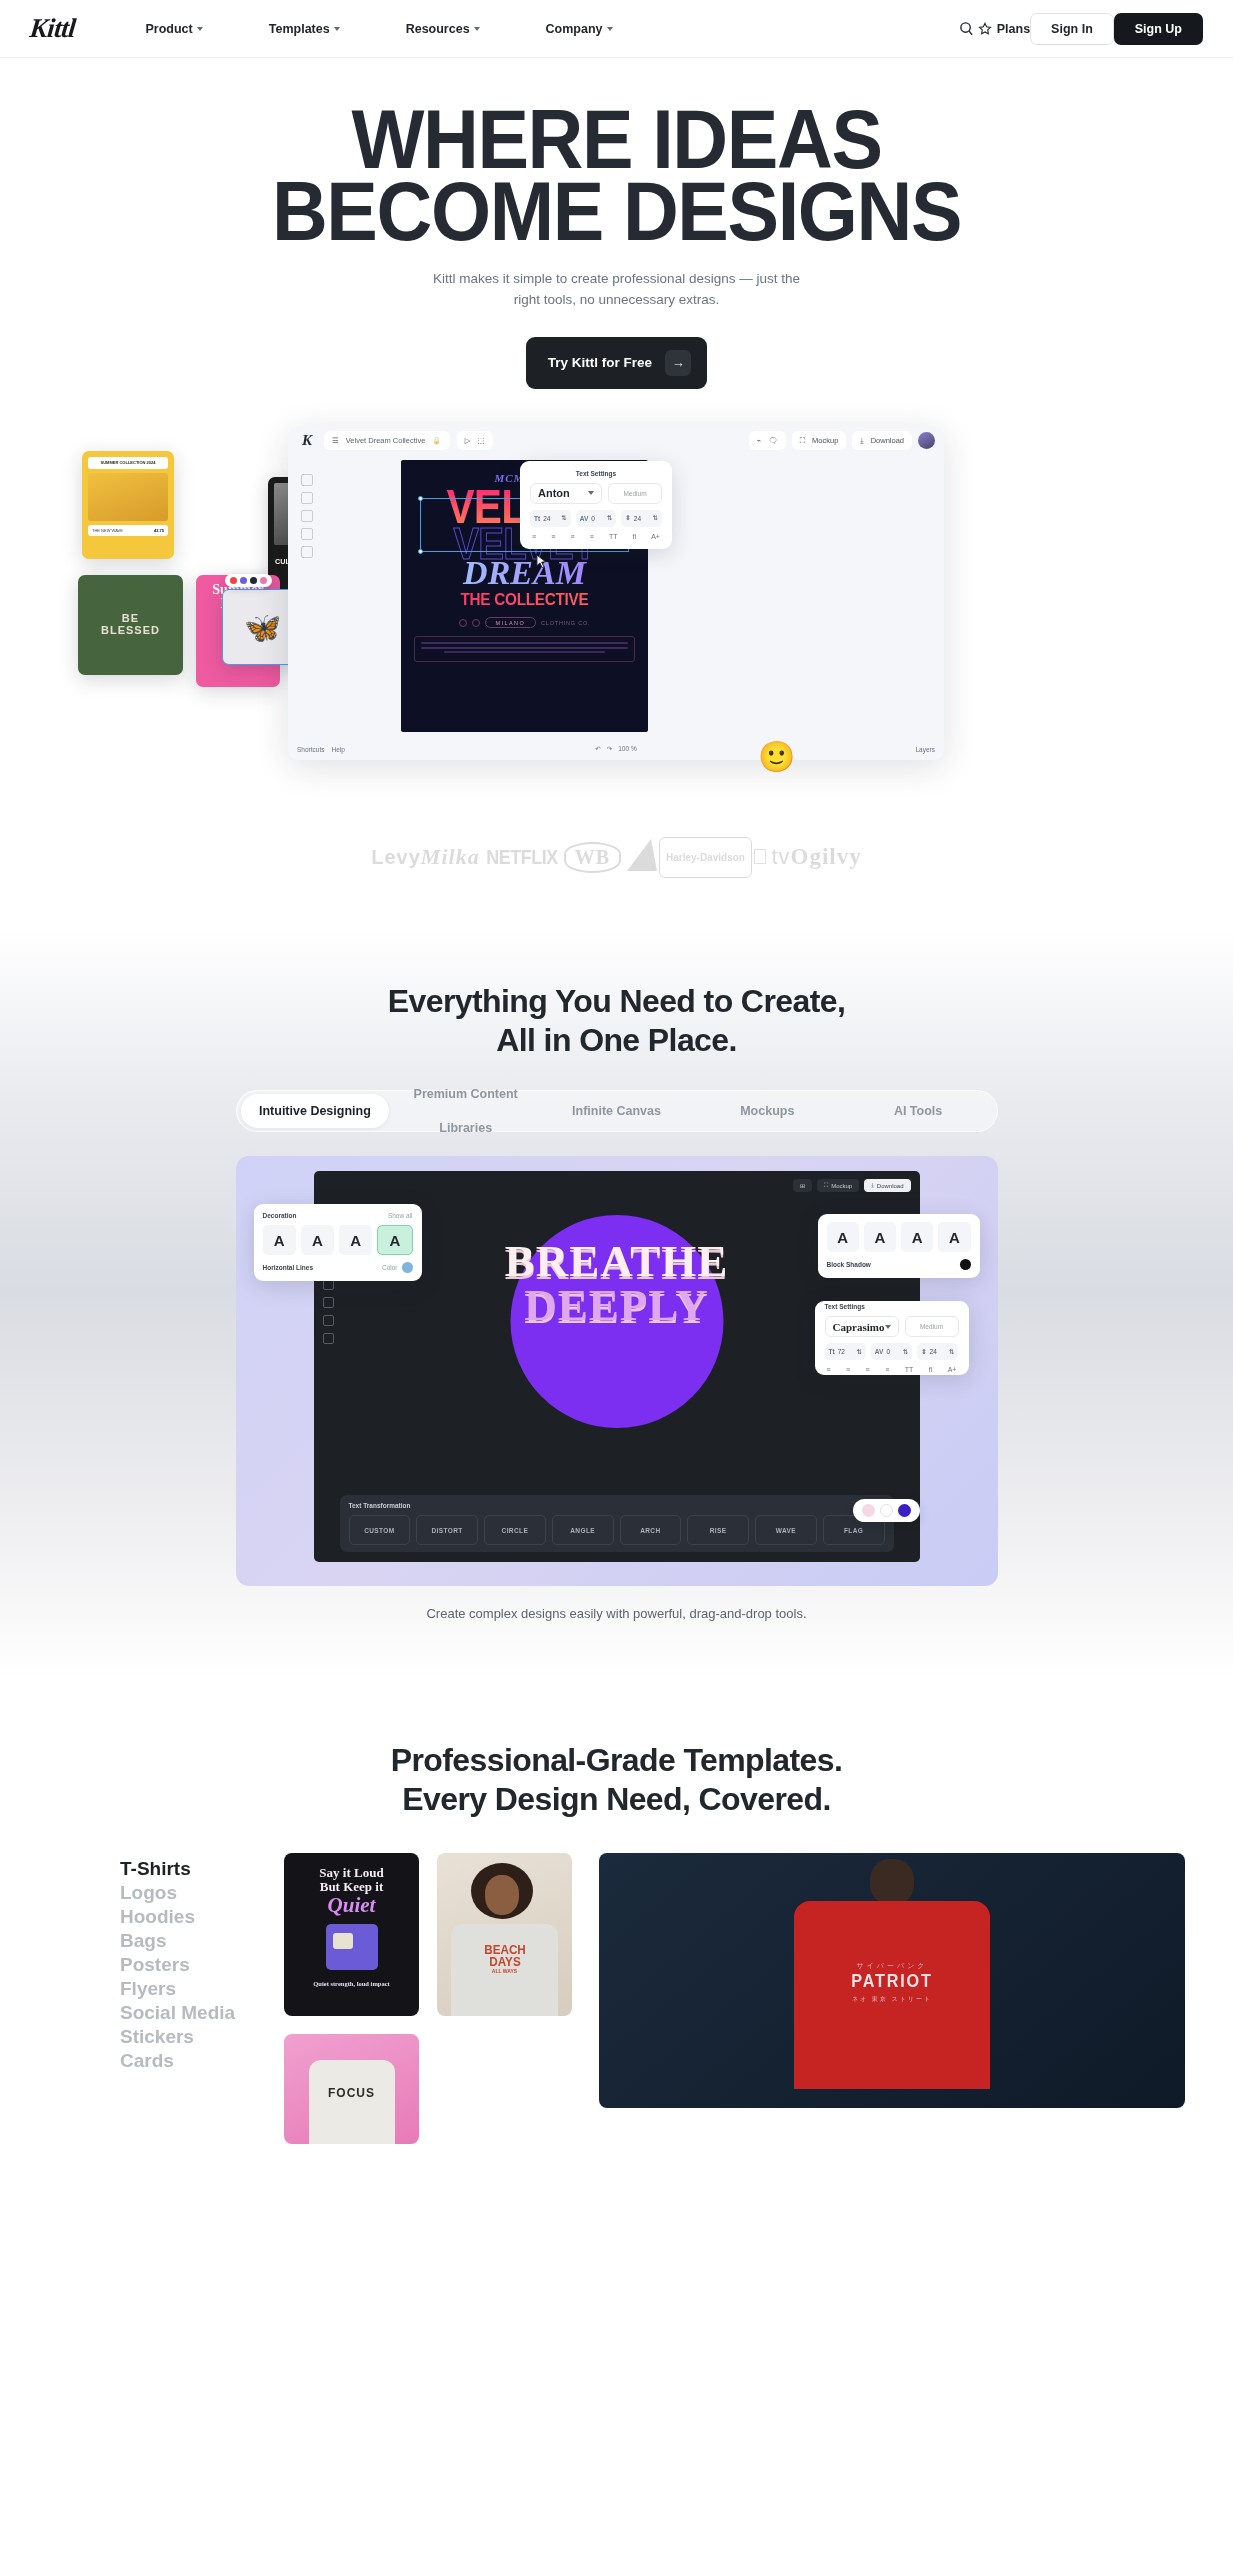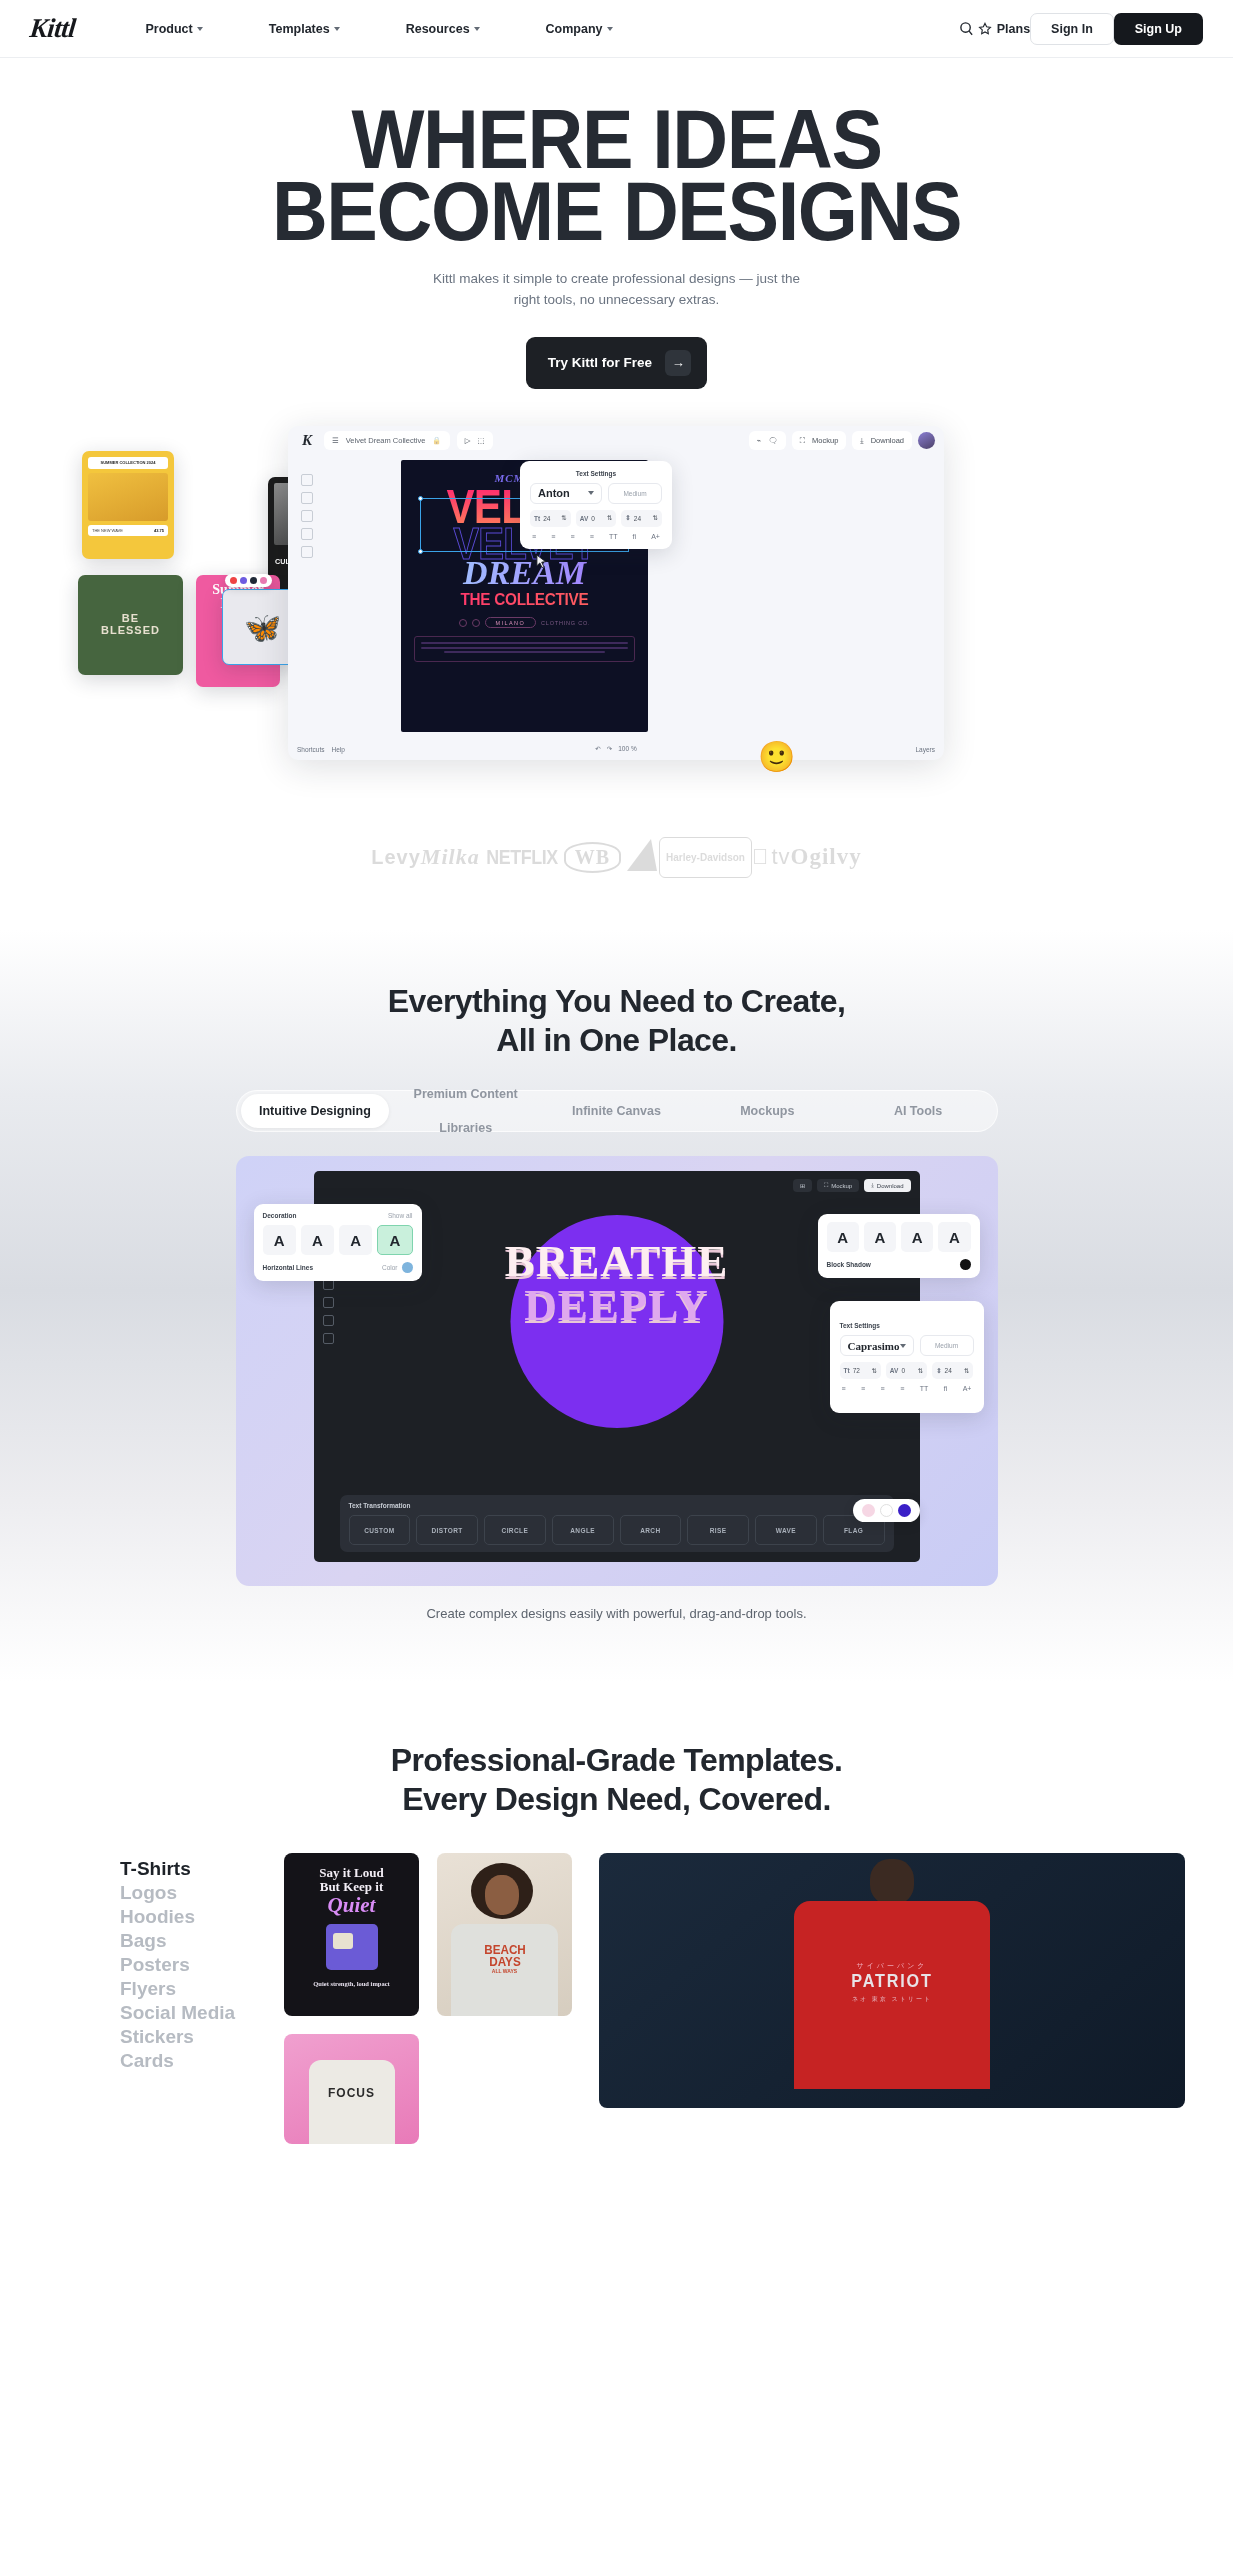--- a/index.html
+++ b/index.html
@@ -552,21 +552,21 @@
           <div style="flex:1;height:30px;background:#f4f5f8;border-radius:5px;display:flex;align-items:center;justify-content:center;font-family:'Liberation Sans Narrow','Liberation Sans',sans-serif;font-weight:900;font-size:15px;">A</div>
           <div style="flex:1;height:30px;background:#f4f5f8;border-radius:5px;display:flex;align-items:center;justify-content:center;font-family:'Liberation Sans Narrow','Liberation Sans',sans-serif;font-weight:900;font-size:15px;">A</div>
           <div style="flex:1;height:30px;background:#f4f5f8;border-radius:5px;display:flex;align-items:center;justify-content:center;font-family:'Liberation Sans Narrow','Liberation Sans',sans-serif;font-weight:900;font-size:15px;">A</div>
         </div>
         <div style="display:flex;justify-content:space-between;align-items:center;margin-top:7px;">
           <span style="font-size:6.5px;font-weight:700;color:#3c434d;">Block Shadow</span>
           <span style="width:11px;height:11px;border-radius:50%;background:#111;"></span>
         </div>
       </div>
 
-      <div class="panel" style="right:14px;top:145px;width:154px;padding:21px 10px;">
+      <div class="panel" style="right:29px;top:145px;width:154px;padding:2px 10px;">
         <div class="p-lbl">Text Settings</div>
         <div class="p-font-row">
           <div class="p-font" style="font-family:'Liberation Serif',serif;font-size:11px;">
             <span>Caprasimo</span>
             <i class="chev"></i>
           </div>
           <div class="p-weight">Medium</div>
         </div>
         <div class="p-num-row">
           <div class="p-num">

